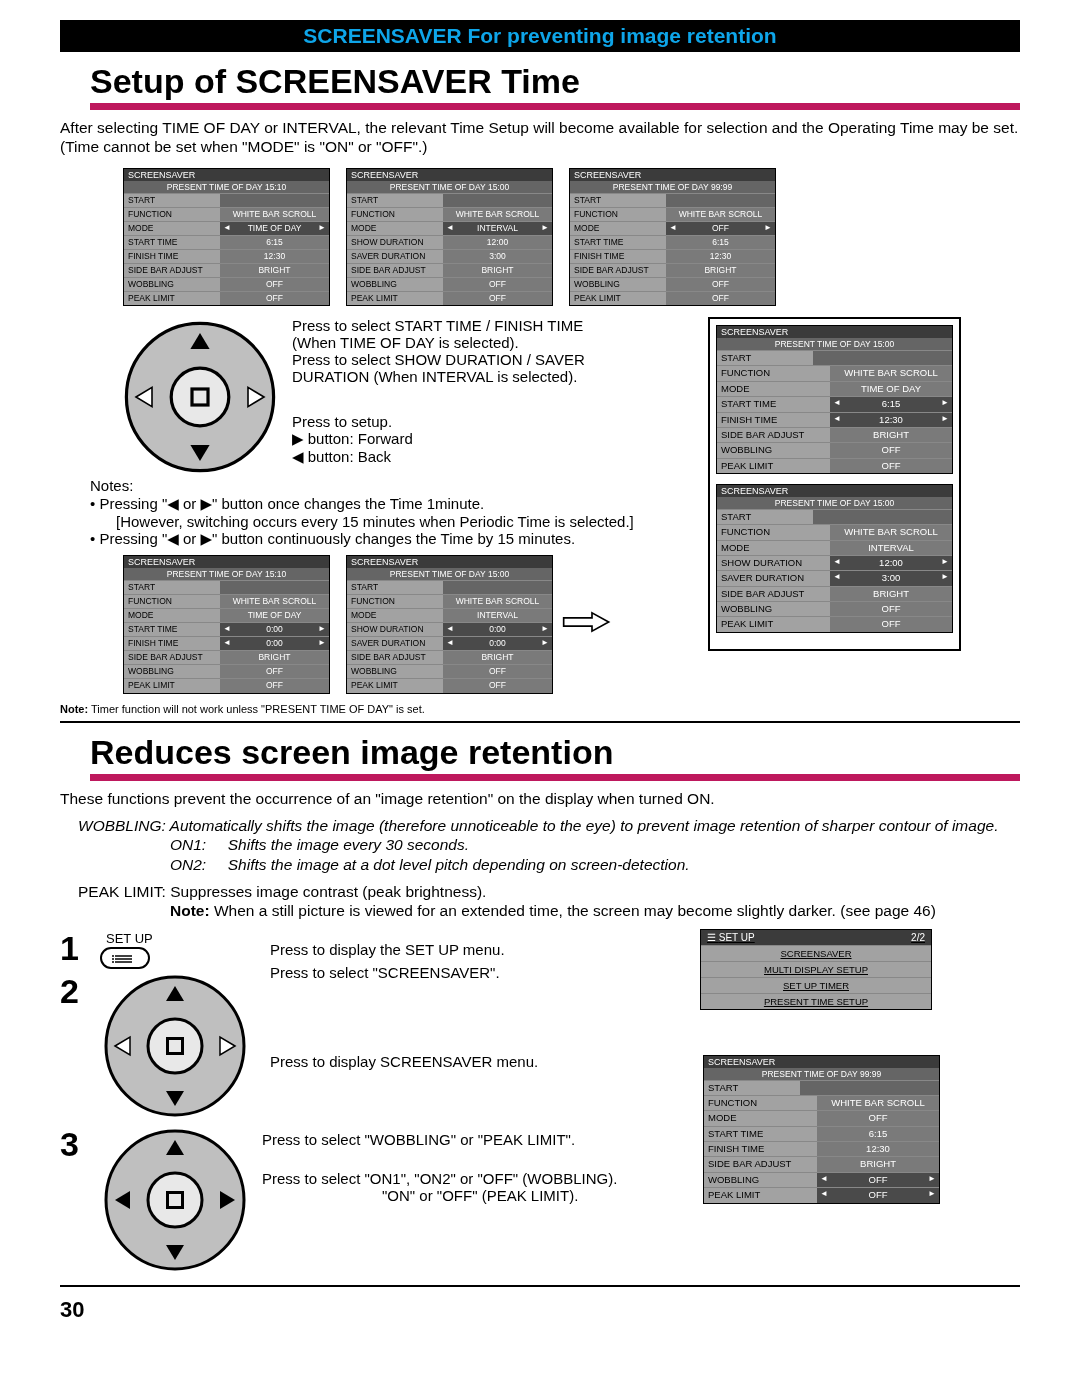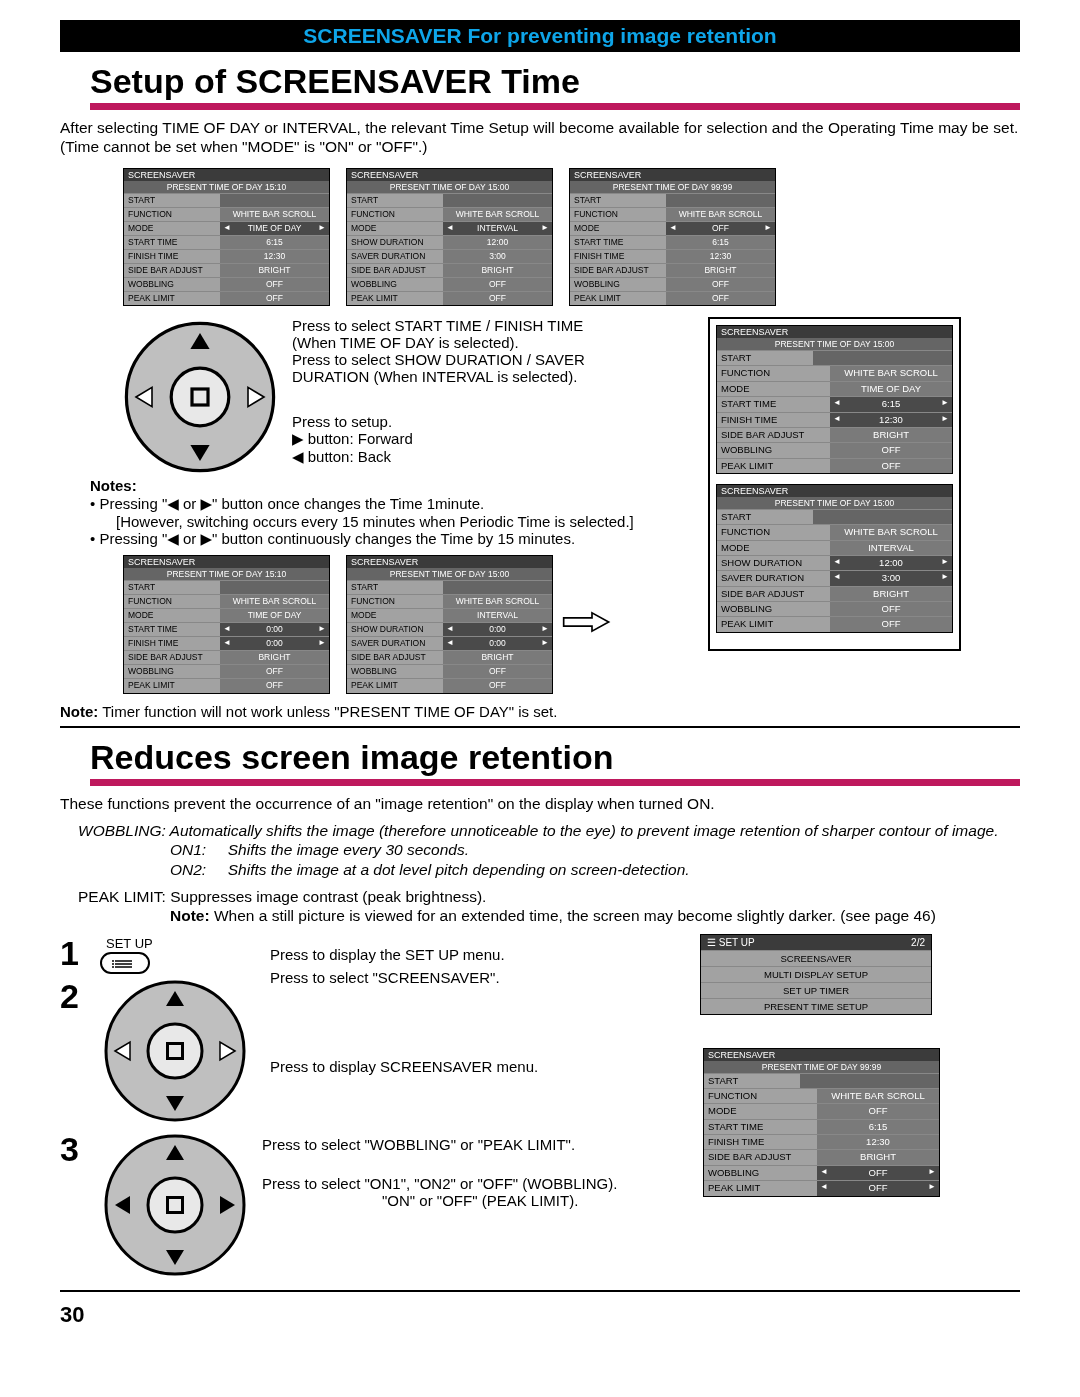--- a/index.html
+++ b/index.html
@@ -28,23 +28,23 @@
     margin: 10px 0 0 30px;
     border-bottom: 7px solid #be185d;
     padding-bottom: 2px;
   }
   .rule { border-bottom: 2px solid #000; margin: 6px 0; clear:both;}
   .bodytext {
     font-size: 15.5px;
     line-height: 1.25;
     margin: 8px 0;
   }
-  .notes-label { font-weight: bold; font-size: 15px; margin-top: 11px; }
+  .notes-label { font-weight: normal; font-size: 15px; margin-top: 11px; }
   .bullet { margin-left: 10px; text-indent: -10px; padding-left: 10px; font-size:15px;}
-  .note-line { font-size: 15px; margin:6px 0;}
+  .note-line { font-size: 11px; margin:6px 0;}
   .page-num { font-size: 22px; font-weight: bold; margin-top: 10px;}
 
   
   .osd {
     border: 1px solid #000;
     background: #656565;
     color: #fff;
     font-size: 9px;
     width: 205px;
     display: inline-block;
@@ -112,21 +112,21 @@
   .setup-menu .item { background:#a2a2a2; color:#000; text-align:center; padding:2px; border-top:1px solid #888; font-size:9.5px;}
 
   .osd-wide { width:235px; font-size:10px;}
   .osd-wide .row .l { width:105px; font-size:9.5px;}
   .osd-wide .row .r { font-size:9.5px;}
 
   .arrow-right {
     display:inline-block; vertical-align:middle; margin:0 6px;
   }
   .arrow-right svg { width:50px; height:30px;}
-  .mb4 { margin-bottom:4px;}
+  .mb4 { margin-bottom:16px;text-decoration:underline;}
 
 </style>
 </head>
 <body>
 
 <div class="page">
 
 <div class="banner">SCREENSAVER For preventing image retention</div>
 
 <h1 class="section">Setup of SCREENSAVER Time</h1>

